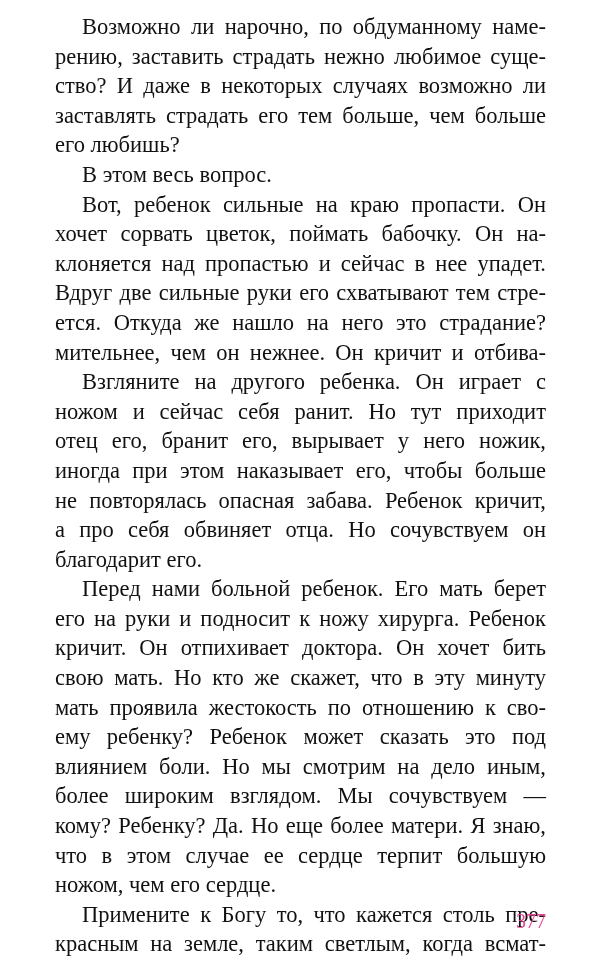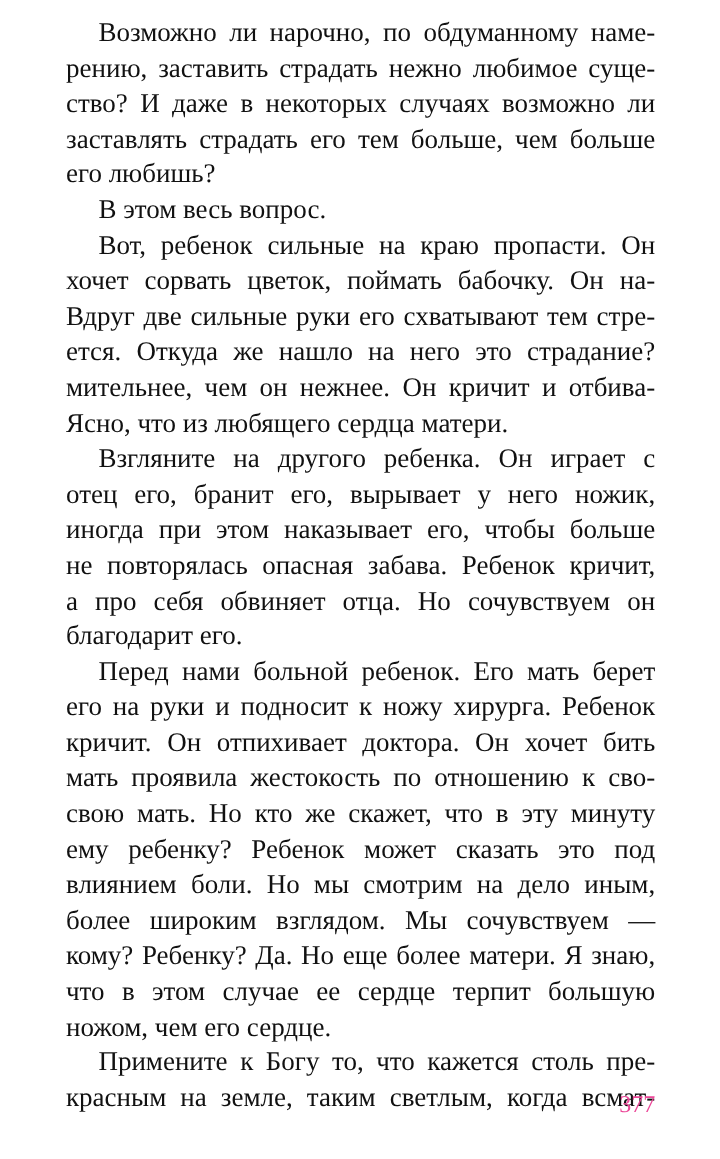--- a/index.html
+++ b/index.html
@@ -47,41 +47,42 @@
     <span class="line last">его любишь?</span>
   </div>
 
   <div>
     <span class="line indent last">В этом весь вопрос.</span>
   </div>
 
   <div>
     <span class="line indent">Вот, ребенок сильные на краю пропасти. Он</span>
     <span class="line">хочет сорвать цветок, поймать бабочку. Он на-</span>
+    <span class="line">клоняется над пропастью и сейчас в нее упадет.</span>
     <span class="line">Вдруг две сильные руки его схватывают тем стре-</span>
     <span class="line">ется. Откуда же нашло на него это страдание?</span>
     <span class="line">мительнее, чем он нежнее. Он кричит и отбива-</span>
-    <span class="line last">Ясно, что из любящего сердца матери.</span>
   </div>
 
   <div>
     <span class="line indent">Взгляните на другого ребенка. Он играет с</span>
+    <span class="line">ножом и сейчас себя ранит. Но тут приходит</span>
     <span class="line">отец его, бранит его, вырывает у него ножик,</span>
     <span class="line">иногда при этом наказывает его, чтобы больше</span>
     <span class="line">не повторялась опасная забава. Ребенок кричит,</span>
     <span class="line">а про себя обвиняет отца. Но сочувствуем он</span>
     <span class="line last">благодарит его.</span>
   </div>
 
   <div>
     <span class="line indent">Перед нами больной ребенок. Его мать берет</span>
     <span class="line">его на руки и подносит к ножу хирурга. Ребенок</span>
     <span class="line">кричит. Он отпихивает доктора. Он хочет бить</span>
+    <span class="line">свою мать. Но кто же скажет, что в эту минуту</span>
     <span class="line">мать проявила жестокость по отношению к сво-</span>
-    <span class="line">свою мать. Но кто же скажет, что в эту минуту</span>
     <span class="line">ему ребенку? Ребенок может сказать это под</span>
     <span class="line">влиянием боли. Но мы смотрим на дело иным,</span>
     <span class="line">более широким взглядом. Мы сочувствуем —</span>
     <span class="line">кому? Ребенку? Да. Но еще более матери. Я знаю,</span>
     <span class="line">что в этом случае ее сердце терпит большую</span>
     <span class="line last">ножом, чем его сердце.</span>
   </div>
 
   <div>
     <span class="line indent">Примените к Богу то, что кажется столь пре-</span>

